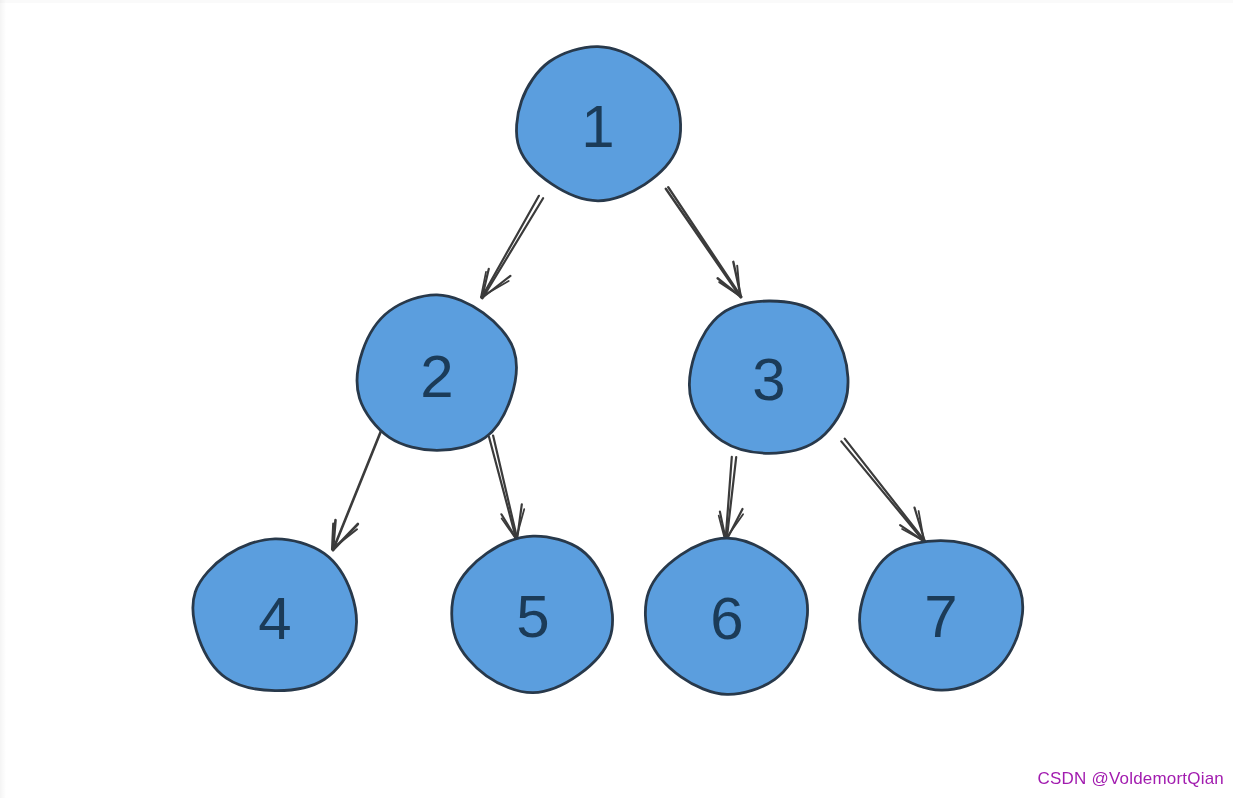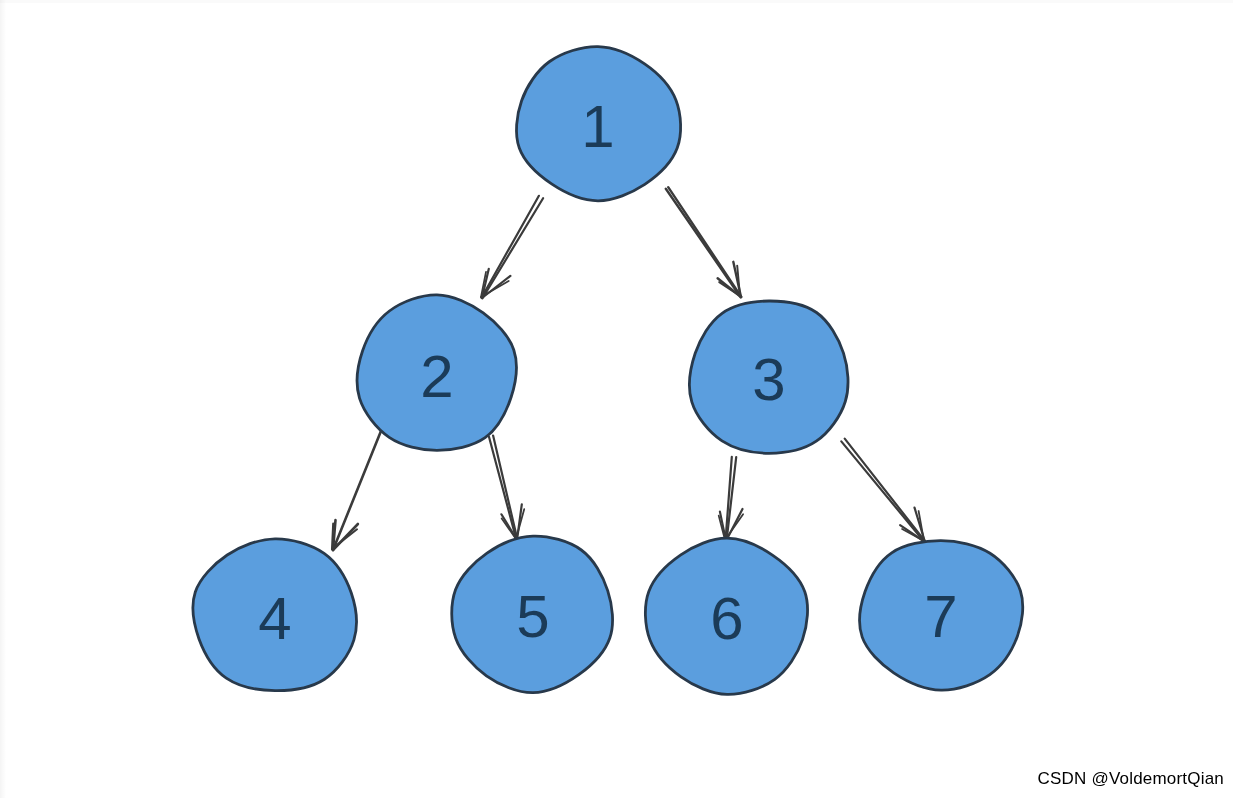--- a/index.html
+++ b/index.html
@@ -35,21 +35,21 @@
     left: 0; top: 0;
     width: 1233px;
     height: 798px;
   }
   .watermark {
     position: absolute;
     right: 9px;
     bottom: 9px;
     font-size: 17px;
     letter-spacing: 0.2px;
-    color: #000000;
+    color: #a21caf;
     user-select: none;
   }
 </style>
 </head>
 <body>
 
 <div class="canvas">
   <div class="edge-left"></div>
   <div class="edge-top"></div>
   <svg id="tree-svg" class="tree" viewBox="0 0 1233 798">

